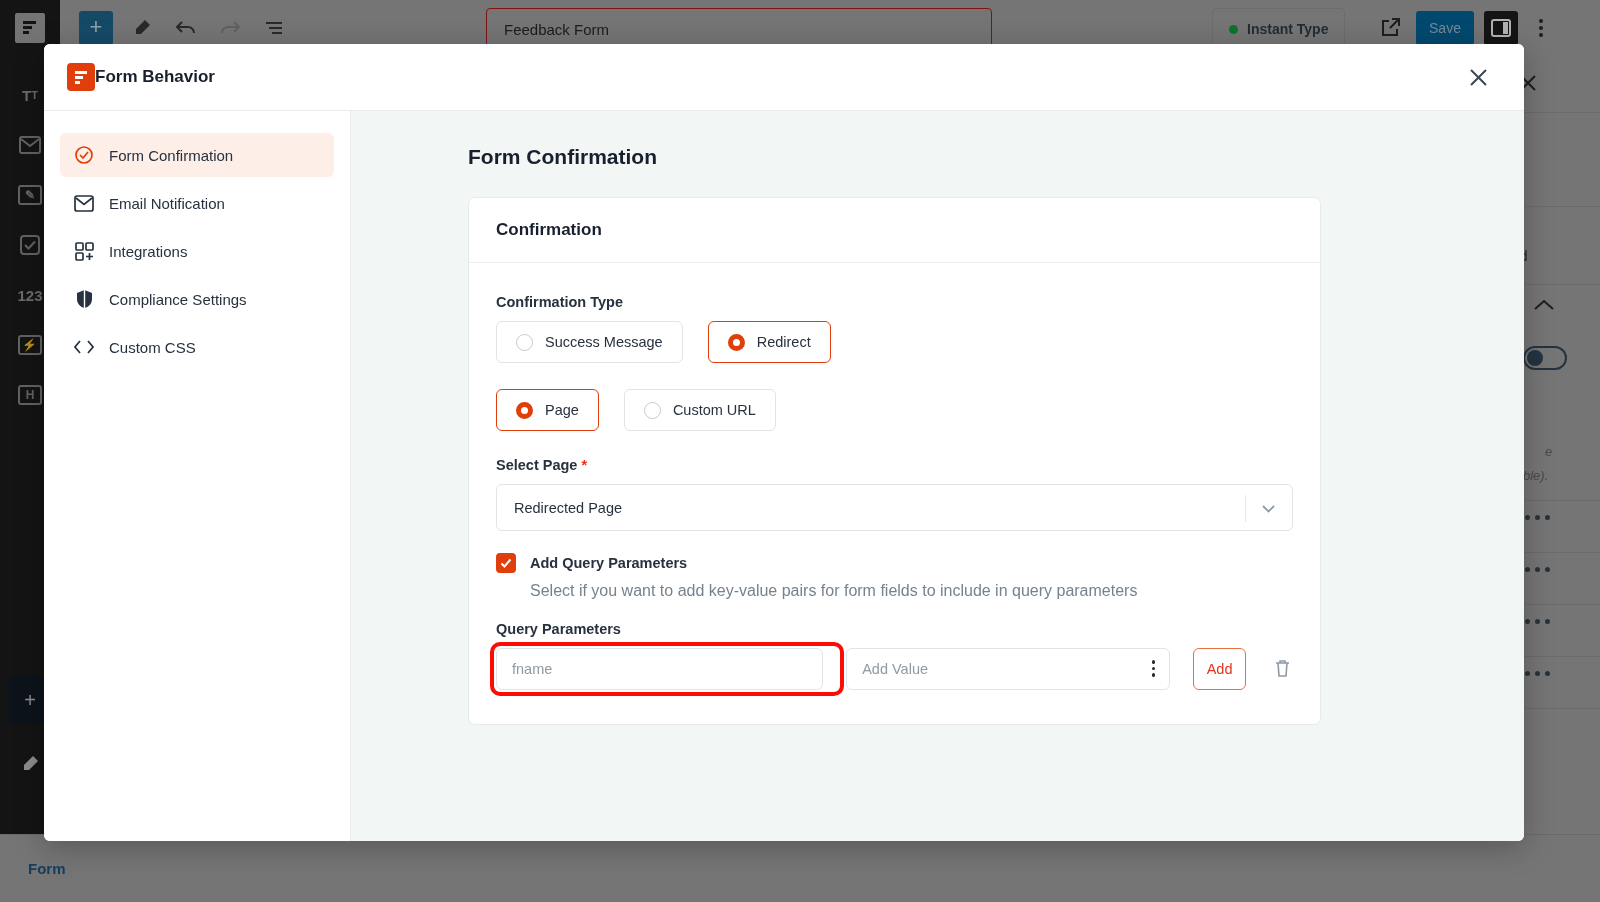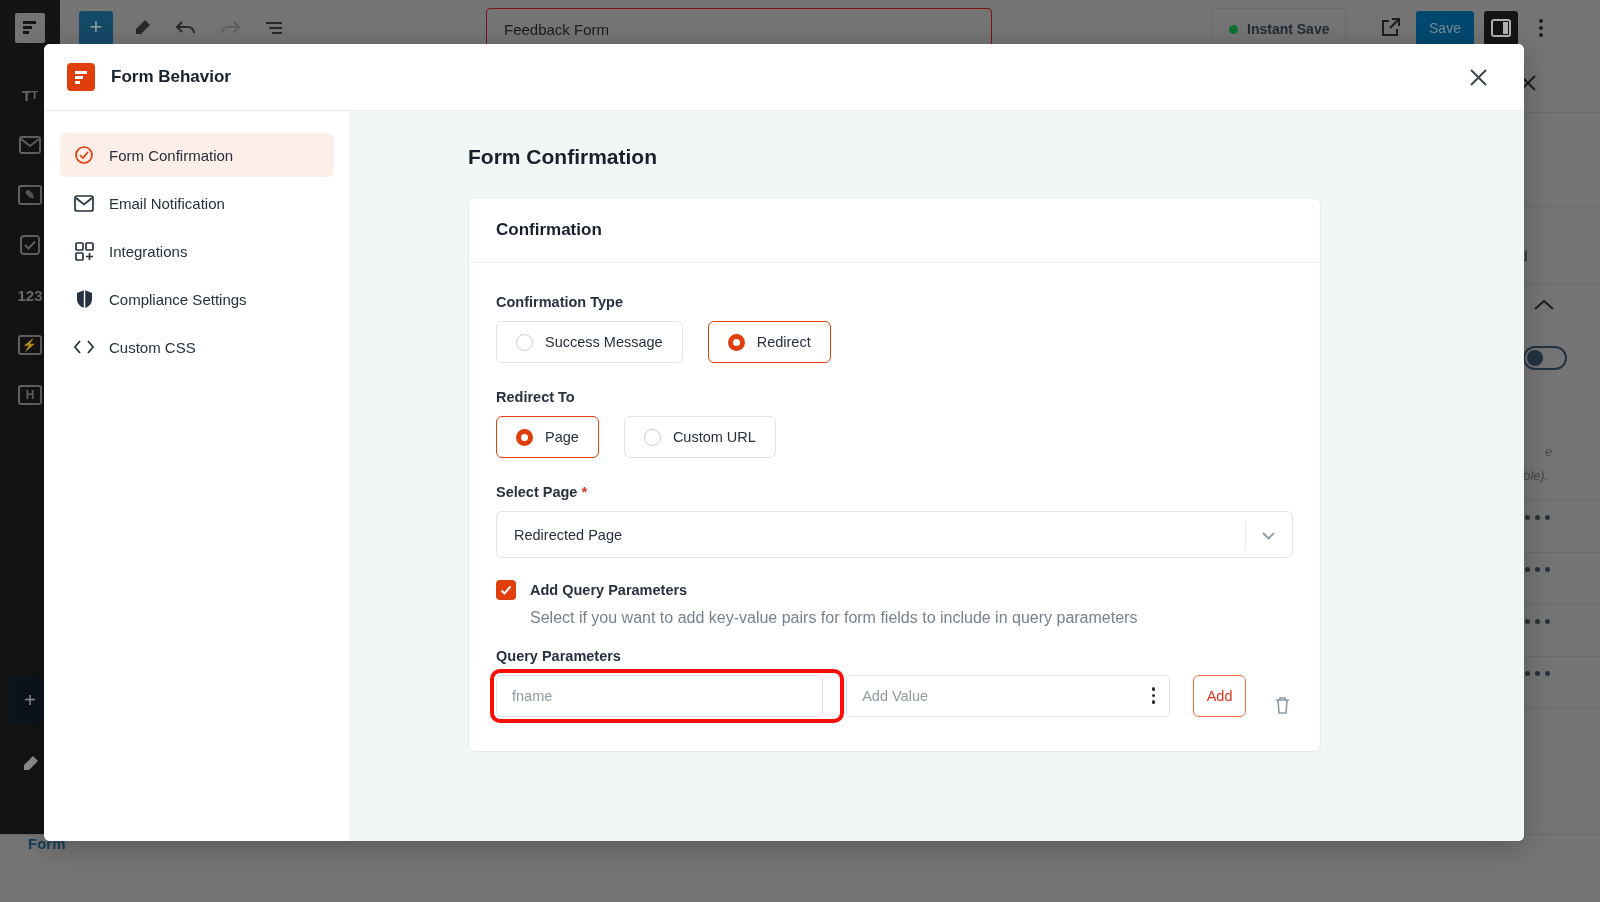--- a/index.html
+++ b/index.html
@@ -74,21 +74,21 @@
     position: absolute; left: 8px; top: 676px; width: 44px; height: 48px;
     background: #141c27; color: #c9c9c9; font-size: 20px;
     display: flex; align-items: center; justify-content: center;
   }
   .bg-rail-pencil { position: absolute; left: 8px; top: 742px; width: 44px; height: 44px;
                     display:flex; align-items:center; justify-content:center; color:#c9c9c9; }
 
   .bg-bottombar {
     position: absolute; left: 0; bottom: 0; width: 1600px; height: 68px;
     background: #a8a8a8; border-top: 1px solid #9a9a9a;
-    display: flex; align-items: flex-start; padding-left: 28px;
+    display: flex; align-items: center; padding-left: 28px;
   }
   .bg-breadcrumb { font-size: 15px; font-weight: bold; color: #1f5a86; }
 
   .bg-canvas { position: absolute; left: 60px; top: 56px; width: 1440px; height: 790px; background: #fff; }
 
   .bg-rightpanel {
     position: absolute; left: 1500px; top: 56px; width: 100px; height: 790px;
     background: #a8a8a8; border-left: 1px solid #8f8f8f;
   }
   .rp-close { position:absolute; left: 18px; top: 18px; color:#2b2b2b; }
@@ -112,21 +112,21 @@
     display: flex; flex-direction: column;
   }
   .modal-header {
     height: 67px; flex: 0 0 67px; display: flex; align-items: center;
     padding: 0 30px 0 23px; border-bottom: 1px solid #e9ecef; background:#fff;
   }
   .mh-logo {
     width: 28px; height: 28px; background: #e03e0a; border-radius: 4px;
     display: flex; align-items: center; justify-content: center; flex: 0 0 28px;
   }
-  .mh-title { margin-left: 16px; font-size: 17px; font-weight: bold; color: #18202e; }
+  .mh-title { margin-left: 0; font-size: 17px; font-weight: bold; color: #18202e; }
   .mh-close { margin-left: auto; width: 32px; height: 32px; display:flex;
               align-items:center; justify-content:center; color:#3b4654; }
 
   .modal-body { flex: 1; display: flex; min-height: 0; }
 
   .modal-sidebar {
     width: 307px; flex: 0 0 307px; background: #fff;
     border-right: 1px solid #e9ecef; padding: 22px 16px 0 16px;
   }
   .side-item {
@@ -172,21 +172,21 @@
   .select-sep { position: absolute; right: 46px; top: 10px; width: 1px; height: 27px; background: #e6eaec; }
   .select-chev { position: absolute; right: 15px; top: 15px; color: #8f9aa5; }
 
   .check-row { display: flex; align-items: center; gap: 14px; margin-top: 22px; }
   .chk { width: 20px; height: 20px; border-radius: 4px; background: #e03e0a;
          display:flex; align-items:center; justify-content:center; flex:0 0 20px; }
   .check-label { font-size: 14.5px; font-weight: bold; color: #27313f; }
   .help-text { font-size: 16px; color: #76828e; margin: 9px 0 0 34px; }
 
   .qp-label { margin-top: 21px; }
-  .qp-row { display: flex; align-items: flex-end; gap: 4px; }
+  .qp-row { display: flex; align-items: center; gap: 4px; }
 
   .qp-key-wrap { position: relative; width: 342px; height: 42px; }
   .qp-key {
     width: 100%; height: 100%; border: 1px solid #dfe4e8; border-radius: 6px;
     background: #fff; display: flex; align-items: center; padding-left: 15px;
     font-size: 14.5px; color: #8f9aa5;
   }
   .qp-key-highlight {
     position: absolute; left: -6px; top: -6px; width: 354px; height: 54px;
     border: 4px solid #fb0d06; border-radius: 10px; pointer-events: none;
@@ -319,21 +319,21 @@
         </svg>
     </div>
     <div class="bg-ticon">
       <svg width="22" height="18" viewBox="0 0 22 18">
           <path d="M3 4h16M6 9h13M9 14h10" stroke="#3c3c3c" stroke-width="2"></path>
         </svg>
     </div>
     <div class="bg-title-field">Feedback Form</div>
     <div class="bg-instant">
       <span class="bg-dot"></span>
-      <span>Instant Save</span>
+      <span>Instant Type</span>
     </div>
     <div class="bg-ext">
       <svg width="22" height="22" viewBox="0 0 22 22">
           <path d="M12 3h7v7M19 3l-9 9M17 13v6H3V5h6" fill="none" stroke="#2b2b2b" stroke-width="2"></path>
         </svg>
     </div>
     <div class="bg-save">Save</div>
     <div class="bg-panel-toggle">
       <svg width="20" height="20" viewBox="0 0 20 20">
           <rect x="1" y="2" width="18" height="16" rx="2" fill="none" stroke="#fff" stroke-width="2"></rect>
@@ -442,21 +442,20 @@
             <div class="radio-pill">
               <span class="rdo"></span>
               <span>Success Message</span>
             </div>
             <div class="radio-pill selected">
               <span class="rdo on"></span>
               <span>Redirect</span>
             </div>
           </div>
 
-          <div class="field-label">Redirect To</div>
           <div class="radio-row">
             <div class="radio-pill selected">
               <span class="rdo on"></span>
               <span>Page</span>
             </div>
             <div class="radio-pill">
               <span class="rdo"></span>
               <span>Custom URL</span>
             </div>
           </div>

